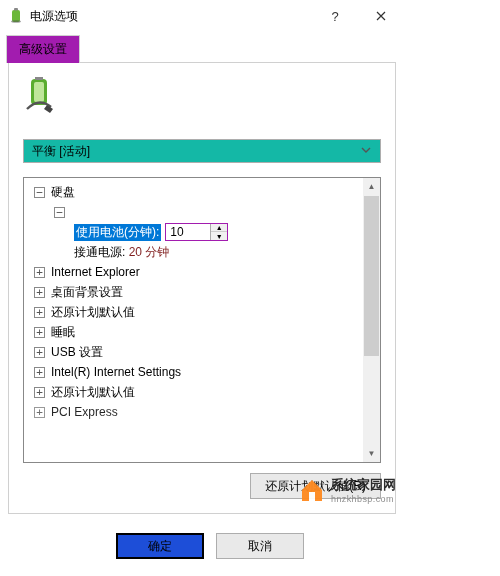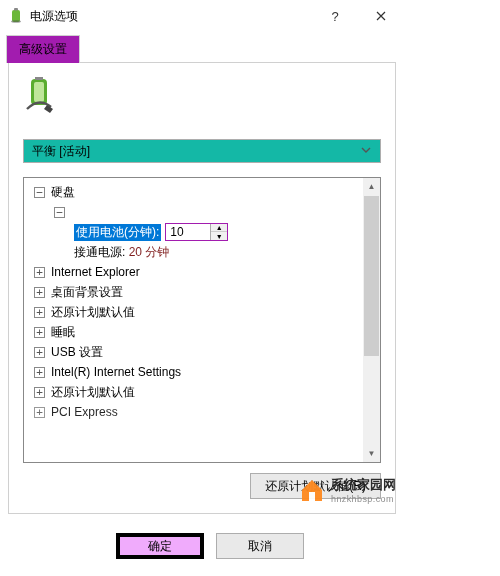--- a/index.html
+++ b/index.html
@@ -27,21 +27,21 @@
   .spin { display:inline-flex; align-items:center; border:1px solid #a21caf; height:18px; margin-left:4px; }
   .spin input { border:none; outline:none; width:44px; height:16px; padding:0 4px; font-size:12px; }
   .spin .btns { display:flex; flex-direction:column; border-left:1px solid #aaa; }
   .spin .sb { width:16px; height:8px; display:flex; align-items:center; justify-content:center; font-size:7px; background:#f0f0f0; border-bottom:1px solid #ccc; }
   .spin .sb:last-child { border-bottom:none; }
   .val-link { color:#7f1d1d; }
   .cut { color:#000; }
   .restore-row { display:flex; justify-content:flex-end; margin-top:10px; }
   .wbtn { min-width:88px; height:26px; border:1px solid #adadad; background:#e9e9e9; font-size:12px; display:flex; align-items:center; justify-content:center; padding:0 14px; }
   .footer { height:60px; display:flex; align-items:center; justify-content:center; gap:12px; padding:0 16px; }
-  .wbtn.primary { border:4px solid #000000; background:#f0abfc; }
+  .wbtn.primary { border:2px solid #000000; background:#1d4ed8; }
   .scroll-rail { position:absolute; right:0; top:0; bottom:0; width:17px; background:#f0f0f0; display:flex; flex-direction:column; align-items:center; }
   .scroll-rail .sb-a { width:17px; height:17px; display:flex; align-items:center; justify-content:center; font-size:8px; color:#666; }
   .scroll-rail .thumb { width:15px; flex:0 0 160px; background:#cdcdcd; margin:1px; border-radius:0; }
   .scroll-rail .track { flex:1; }
   .watermark { position:absolute; right:8px; bottom:72px; display:flex; align-items:center; gap:6px; opacity:.95; }
   .watermark .house { width:26px; height:26px; }
   .watermark .wm-cn { font-size:13px; font-weight:600; color:#222; }
   .watermark .wm-en { font-size:9px; color:#888; letter-spacing:0.4px; }
   .t-ind-1 { padding-left:8px; }
   .t-ind-2 { padding-left:28px; }

